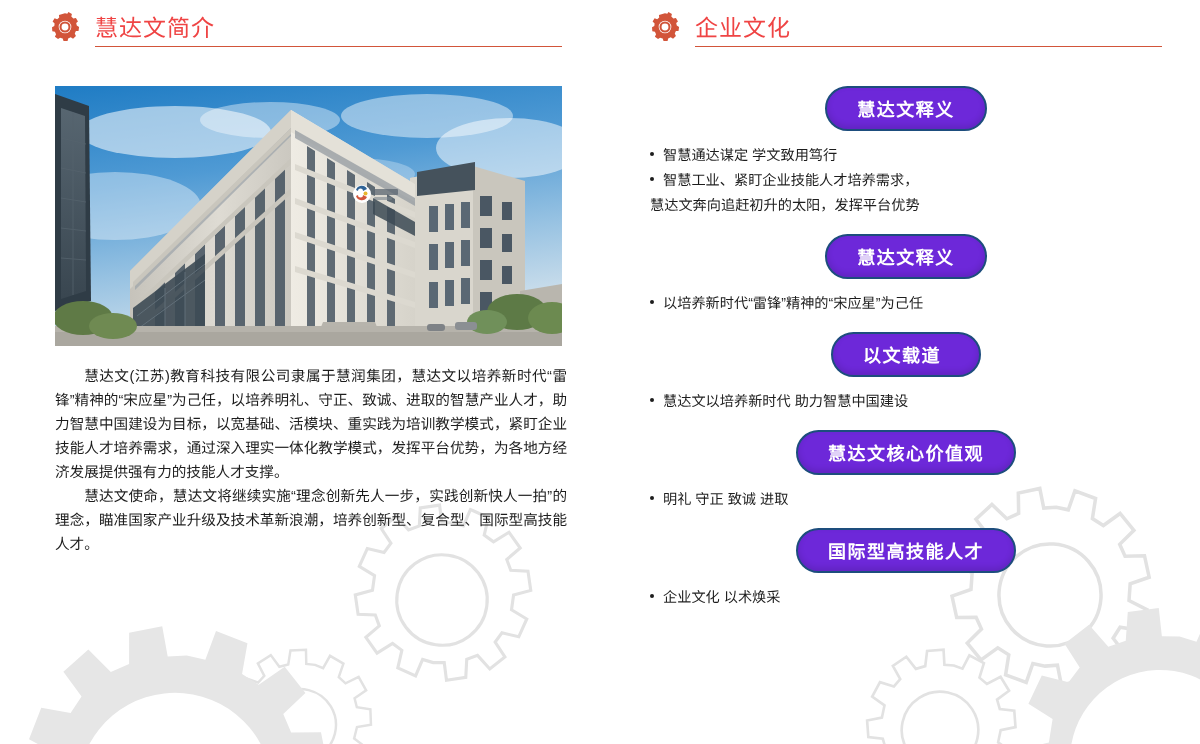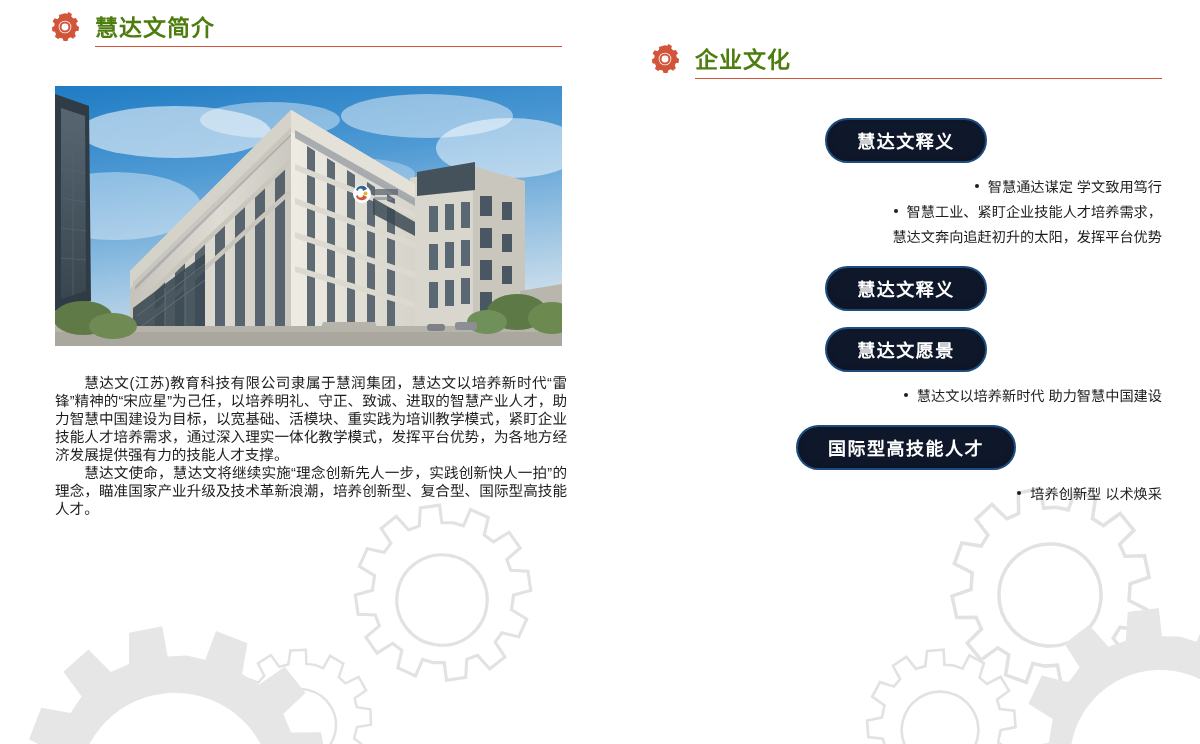--- a/index.html
+++ b/index.html
@@ -30,44 +30,44 @@
   }
   .bg-gears svg { display: block; width: 1200px; height: 744px; }
 
   
   .col {
     position: absolute;
     top: 0;
     z-index: 2;
   }
   .col-left  { left: 50px;  width: 512px; }
-  .col-right { left: 650px; width: 512px; margin-top: 32px; }
+  .col-right { left: 650px; width: 512px; }
 
   
   .sec-head {
     position: relative;
     height: 58px;
   }
   .gear-icon {
     position: absolute;
     left: 0;
     top: 12px;
     width: 30px;
     height: 30px;
   }
   .gear-icon svg { display: block; width: 30px; height: 30px; }
 
   .sec-title {
     position: absolute;
     left: 45px;
     top: 9px;
     font-size: 23px;
-    font-weight: bold;
+    font-weight: normal;
     letter-spacing: 1px;
-    color: #4d7c0f;
+    color: #ef4444;
     white-space: nowrap;
   }
   .sec-rule {
     position: absolute;
     left: 45px;
     right: 0;
     top: 46px;
     height: 1px;
     background: #d2553a;
   }
@@ -81,24 +81,24 @@
     height: 260px;
     overflow: hidden;
     background: #cfd6dc;
   }
   .photo-wrap svg { display: block; width: 507px; height: 260px; }
 
   
   .intro {
     position: absolute;
     left: 5px;
-    top: 374px;
+    top: 364px;
     width: 512px;
     font-size: 14.6px;
-    line-height: 18px;
+    line-height: 24px;
     color: #1d1d1d;
     text-align: justify;
     text-justify: inter-ideograph;
   }
   .intro p { text-indent: 2em; margin: 0; }
 
   
   .culture {
     position: absolute;
     left: 0;
@@ -106,35 +106,35 @@
     width: 512px;
   }
   .culture-block { margin-bottom: 16px; }
 
   .pill {
     display: block;
     margin: 0 auto;
     padding: 7px 30px 8px;
     min-width: 150px;
     text-align: left;
-    background: #0f172a;
+    background: #6d28d9;
     border: 2px solid #1d4d7d;
     border-radius: 30px;
     color: #ffffff;
     font-size: 18px;
     font-weight: bold;
     letter-spacing: 1.5px;
     width: max-content;
     max-width: 100%;
     box-shadow: inset 0 -3px 6px rgba(0,0,0,0.12);
   }
 
   .bullets {
     margin-top: 12px;
-    text-align: right;
+    text-align: left;
     font-size: 14.2px;
     line-height: 25px;
     color: #1d1d1d;
   }
   .bullet-line { white-space: nowrap; }
   .dot {
     display: inline-block;
     width: 4px;
     height: 4px;
     border-radius: 50%;
@@ -370,37 +370,50 @@
           </div>
           <div class="bullet-line">
             <span class="dot"></span><span>智慧工业、紧盯企业技能人才培养需求，</span>
           </div>
           <div class="bullet-line cont">慧达文奔向追赶初升的太阳，发挥平台优势</div>
         </div>
       </div>
 
       <div class="culture-block">
         <div class="pill">慧达文释义</div>
-      </div>
-
-      <div class="culture-block">
-        <div class="pill">慧达文愿景</div>
         <div class="bullets">
           <div class="bullet-line">
-            <span class="dot"></span><span>慧达文以培养新时代  助力智慧中国建设</span>
+            <span class="dot"></span><span>以培养新时代“雷锋”精神的“宋应星”为己任</span>
           </div>
         </div>
       </div>
 
+      <div class="culture-block">
+        <div class="pill">以文载道</div>
+        <div class="bullets">
+          <div class="bullet-line">
+            <span class="dot"></span><span>慧达文以培养新时代  助力智慧中国建设</span>
+          </div>
+        </div>
+      </div>
+
+      <div class="culture-block">
+        <div class="pill">慧达文核心价值观</div>
+        <div class="bullets">
+          <div class="bullet-line">
+            <span class="dot"></span><span>明礼  守正  致诚  进取</span>
+          </div>
+        </div>
+      </div>
 
       <div class="culture-block">
         <div class="pill">国际型高技能人才</div>
         <div class="bullets">
           <div class="bullet-line">
-            <span class="dot"></span><span>培养创新型  以术焕采</span>
+            <span class="dot"></span><span>企业文化  以术焕采</span>
           </div>
         </div>
       </div>
 
     </div>
   </div>
 
 </div>
 
 </body></html>

